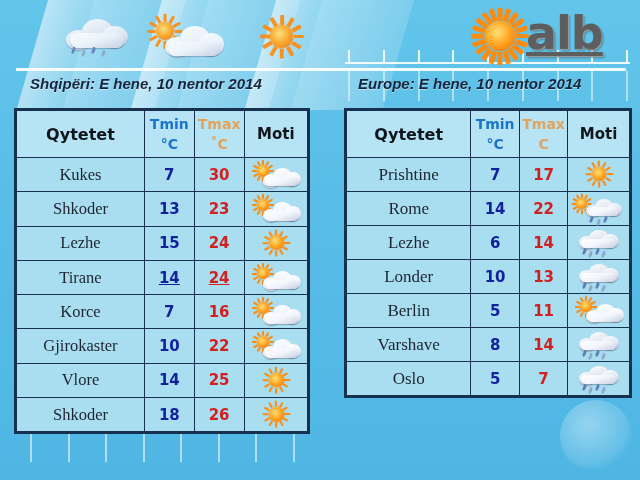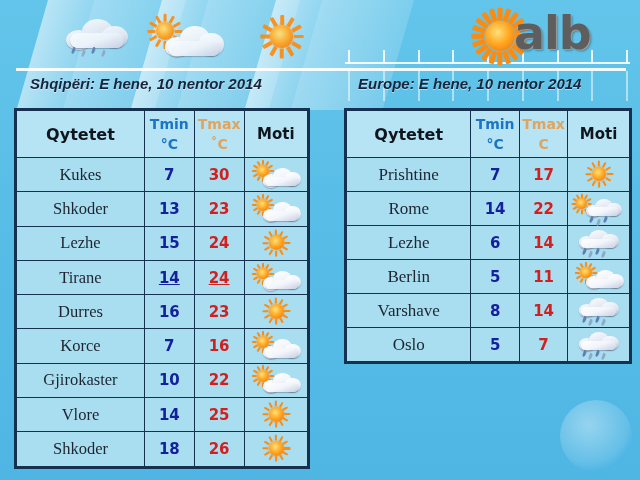--- a/index.html
+++ b/index.html
@@ -39,21 +39,21 @@
   #deco-rain{left:52px;top:16px;}
   #deco-pc{left:140px;top:14px;}
   #deco-sun{left:236px;top:14px;}
 
   
   #logo{position:absolute;left:350px;top:6px;width:280px;height:58px;}
   #logo .word{position:absolute;top:0;font-family:"DejaVu Sans",sans-serif;font-weight:bold;
      font-size:46px;letter-spacing:-1px;color:#5e5e5e;
      text-shadow:1px 1px 0 #9a9a9a,2px 2px 2px rgba(0,0,0,.28);}
   #logo .w1{left:0;}
-  #logo .w2{left:164px;}
+  #logo .w2{left:176px;text-decoration:underline;}
   #logo-sun{position:absolute;left:122px;top:2px;}
 
   
   .subhead{position:absolute;font-style:italic;font-weight:bold;font-size:15px;color:#16243c;
      text-shadow:0 1px 0 rgba(255,255,255,.45);white-space:nowrap;}
   #sub-al{left:30px;top:75px;}
   #sub-eu{left:358px;top:75px;}
 
   
   table{position:absolute;border-collapse:collapse;background:#b3e2f4;
@@ -334,40 +334,20 @@
               <i class="ray" style="width: 5.28px; height: 2px; margin-top: -1px; transform: rotate(330deg) translateX(6.1776px); transform-origin: 0px 50%;"></i>
               <i class="sun-g" style="width: 11.88px; height: 11.88px; left: 5.06px; top: 5.06px;"></i>
             </span><span style="position: absolute; left: 16px; top: 8px; width: 38px; height: 20px;">
               <i class="cloud-g" style="left: 0px; top: 6.8px; width: 15.96px; height: 13.2px;"></i>
               <i class="cloud-g" style="left: 9.88px; top: 0px; width: 19px; height: 16px;"></i>
               <i class="cloud-g" style="left: 21.28px; top: 4.4px; width: 16.72px; height: 14.4px;"></i>
               <i class="cloud-g" style="left: 2.28px; top: 9.2px; width: 33.44px; height: 9.6px; border-radius: 6px;"></i>
             </span></span></td>
       </tr>
       <tr>
-        <td><span class="city">Durres</span></td>
-        <td><span class="tmin">16</span></td>
-        <td><span class="tmax">23</span></td>
-        <td class="moticell"><span class="wi" style="width: 58px; height: 30px; display: inline-block; position: relative;"><span class="wi" style="width: 27px; height: 27px; display: inline-block; position: absolute; left: 16px; top: 1px;">
-              <i class="ray" style="width: 6.48px; height: 2.295px; margin-top: -1.1475px; transform: rotate(0deg) translateX(7.5816px); transform-origin: 0px 50%;"></i>
-              <i class="ray" style="width: 6.48px; height: 2.295px; margin-top: -1.1475px; transform: rotate(30deg) translateX(7.5816px); transform-origin: 0px 50%;"></i>
-              <i class="ray" style="width: 6.48px; height: 2.295px; margin-top: -1.1475px; transform: rotate(60deg) translateX(7.5816px); transform-origin: 0px 50%;"></i>
-              <i class="ray" style="width: 6.48px; height: 2.295px; margin-top: -1.1475px; transform: rotate(90deg) translateX(7.5816px); transform-origin: 0px 50%;"></i>
-              <i class="ray" style="width: 6.48px; height: 2.295px; margin-top: -1.1475px; transform: rotate(120deg) translateX(7.5816px); transform-origin: 0px 50%;"></i>
-              <i class="ray" style="width: 6.48px; height: 2.295px; margin-top: -1.1475px; transform: rotate(150deg) translateX(7.5816px); transform-origin: 0px 50%;"></i>
-              <i class="ray" style="width: 6.48px; height: 2.295px; margin-top: -1.1475px; transform: rotate(180deg) translateX(7.5816px); transform-origin: 0px 50%;"></i>
-              <i class="ray" style="width: 6.48px; height: 2.295px; margin-top: -1.1475px; transform: rotate(210deg) translateX(7.5816px); transform-origin: 0px 50%;"></i>
-              <i class="ray" style="width: 6.48px; height: 2.295px; margin-top: -1.1475px; transform: rotate(240deg) translateX(7.5816px); transform-origin: 0px 50%;"></i>
-              <i class="ray" style="width: 6.48px; height: 2.295px; margin-top: -1.1475px; transform: rotate(270deg) translateX(7.5816px); transform-origin: 0px 50%;"></i>
-              <i class="ray" style="width: 6.48px; height: 2.295px; margin-top: -1.1475px; transform: rotate(300deg) translateX(7.5816px); transform-origin: 0px 50%;"></i>
-              <i class="ray" style="width: 6.48px; height: 2.295px; margin-top: -1.1475px; transform: rotate(330deg) translateX(7.5816px); transform-origin: 0px 50%;"></i>
-              <i class="sun-g" style="width: 14.58px; height: 14.58px; left: 6.21px; top: 6.21px;"></i>
-            </span></span></td>
-      </tr>
-      <tr>
         <td><span class="city">Korce</span></td>
         <td><span class="tmin">7</span></td>
         <td><span class="tmax">16</span></td>
         <td class="moticell"><span class="wi" style="width: 58px; height: 30px; display: inline-block; position: relative;"><span class="wi" style="width: 22px; height: 22px; display: inline-block; position: absolute; left: 5px; top: 0px;">
               <i class="ray" style="width: 5.28px; height: 2px; margin-top: -1px; transform: rotate(0deg) translateX(6.1776px); transform-origin: 0px 50%;"></i>
               <i class="ray" style="width: 5.28px; height: 2px; margin-top: -1px; transform: rotate(30deg) translateX(6.1776px); transform-origin: 0px 50%;"></i>
               <i class="ray" style="width: 5.28px; height: 2px; margin-top: -1px; transform: rotate(60deg) translateX(6.1776px); transform-origin: 0px 50%;"></i>
               <i class="ray" style="width: 5.28px; height: 2px; margin-top: -1px; transform: rotate(90deg) translateX(6.1776px); transform-origin: 0px 50%;"></i>
               <i class="ray" style="width: 5.28px; height: 2px; margin-top: -1px; transform: rotate(120deg) translateX(6.1776px); transform-origin: 0px 50%;"></i>
               <i class="ray" style="width: 5.28px; height: 2px; margin-top: -1px; transform: rotate(150deg) translateX(6.1776px); transform-origin: 0px 50%;"></i>
@@ -538,20 +518,36 @@
               <i class="cloud-g" style="left: 22.4px; top: 4.4px; width: 17.6px; height: 14.4px; background: linear-gradient(160deg, rgb(251, 252, 255) 0%, rgb(227, 232, 242) 55%, rgb(182, 189, 210) 100%);"></i>
               <i class="cloud-g" style="left: 2.4px; top: 9.2px; width: 35.2px; height: 9.6px; border-radius: 6px;"></i>
             </span><span style="position: absolute; left: 13px; top: 20px;">
               <i class="drop" style="left: 0px; top: 0px;"></i>
               <i class="drop lt" style="left: 6.5px; top: 3px;"></i>
               <i class="drop" style="left: 13px; top: 0px;"></i>
               <i class="drop lt" style="left: 19.5px; top: 3px;"></i>
             </span></span></td>
       </tr>
       <tr>
+        <td><span class="city">Londer</span></td>
+        <td><span class="tmin">10</span></td>
+        <td><span class="tmax">13</span></td>
+        <td class="moticell"><span class="wi" style="width: 58px; height: 30px; display: inline-block; position: relative;"><span style="position: absolute; left: 9px; top: 2px; width: 40px; height: 20px;">
+              <i class="cloud-g" style="left: 0px; top: 6.8px; width: 16.8px; height: 13.2px; background: linear-gradient(160deg, rgb(251, 252, 255) 0%, rgb(227, 232, 242) 55%, rgb(182, 189, 210) 100%);"></i>
+              <i class="cloud-g" style="left: 10.4px; top: 0px; width: 20px; height: 16px; background: linear-gradient(160deg, rgb(251, 252, 255) 0%, rgb(227, 232, 242) 55%, rgb(182, 189, 210) 100%);"></i>
+              <i class="cloud-g" style="left: 22.4px; top: 4.4px; width: 17.6px; height: 14.4px; background: linear-gradient(160deg, rgb(251, 252, 255) 0%, rgb(227, 232, 242) 55%, rgb(182, 189, 210) 100%);"></i>
+              <i class="cloud-g" style="left: 2.4px; top: 9.2px; width: 35.2px; height: 9.6px; border-radius: 6px;"></i>
+            </span><span style="position: absolute; left: 13px; top: 20px;">
+              <i class="drop" style="left: 0px; top: 0px;"></i>
+              <i class="drop lt" style="left: 6.5px; top: 3px;"></i>
+              <i class="drop" style="left: 13px; top: 0px;"></i>
+              <i class="drop lt" style="left: 19.5px; top: 3px;"></i>
+            </span></span></td>
+      </tr>
+      <tr>
         <td><span class="city">Berlin</span></td>
         <td><span class="tmin">5</span></td>
         <td><span class="tmax">11</span></td>
         <td class="moticell"><span class="wi" style="width: 58px; height: 30px; display: inline-block; position: relative;"><span class="wi" style="width: 22px; height: 22px; display: inline-block; position: absolute; left: 5px; top: 0px;">
               <i class="ray" style="width: 5.28px; height: 2px; margin-top: -1px; transform: rotate(0deg) translateX(6.1776px); transform-origin: 0px 50%;"></i>
               <i class="ray" style="width: 5.28px; height: 2px; margin-top: -1px; transform: rotate(30deg) translateX(6.1776px); transform-origin: 0px 50%;"></i>
               <i class="ray" style="width: 5.28px; height: 2px; margin-top: -1px; transform: rotate(60deg) translateX(6.1776px); transform-origin: 0px 50%;"></i>
               <i class="ray" style="width: 5.28px; height: 2px; margin-top: -1px; transform: rotate(90deg) translateX(6.1776px); transform-origin: 0px 50%;"></i>
               <i class="ray" style="width: 5.28px; height: 2px; margin-top: -1px; transform: rotate(120deg) translateX(6.1776px); transform-origin: 0px 50%;"></i>
               <i class="ray" style="width: 5.28px; height: 2px; margin-top: -1px; transform: rotate(150deg) translateX(6.1776px); transform-origin: 0px 50%;"></i>

